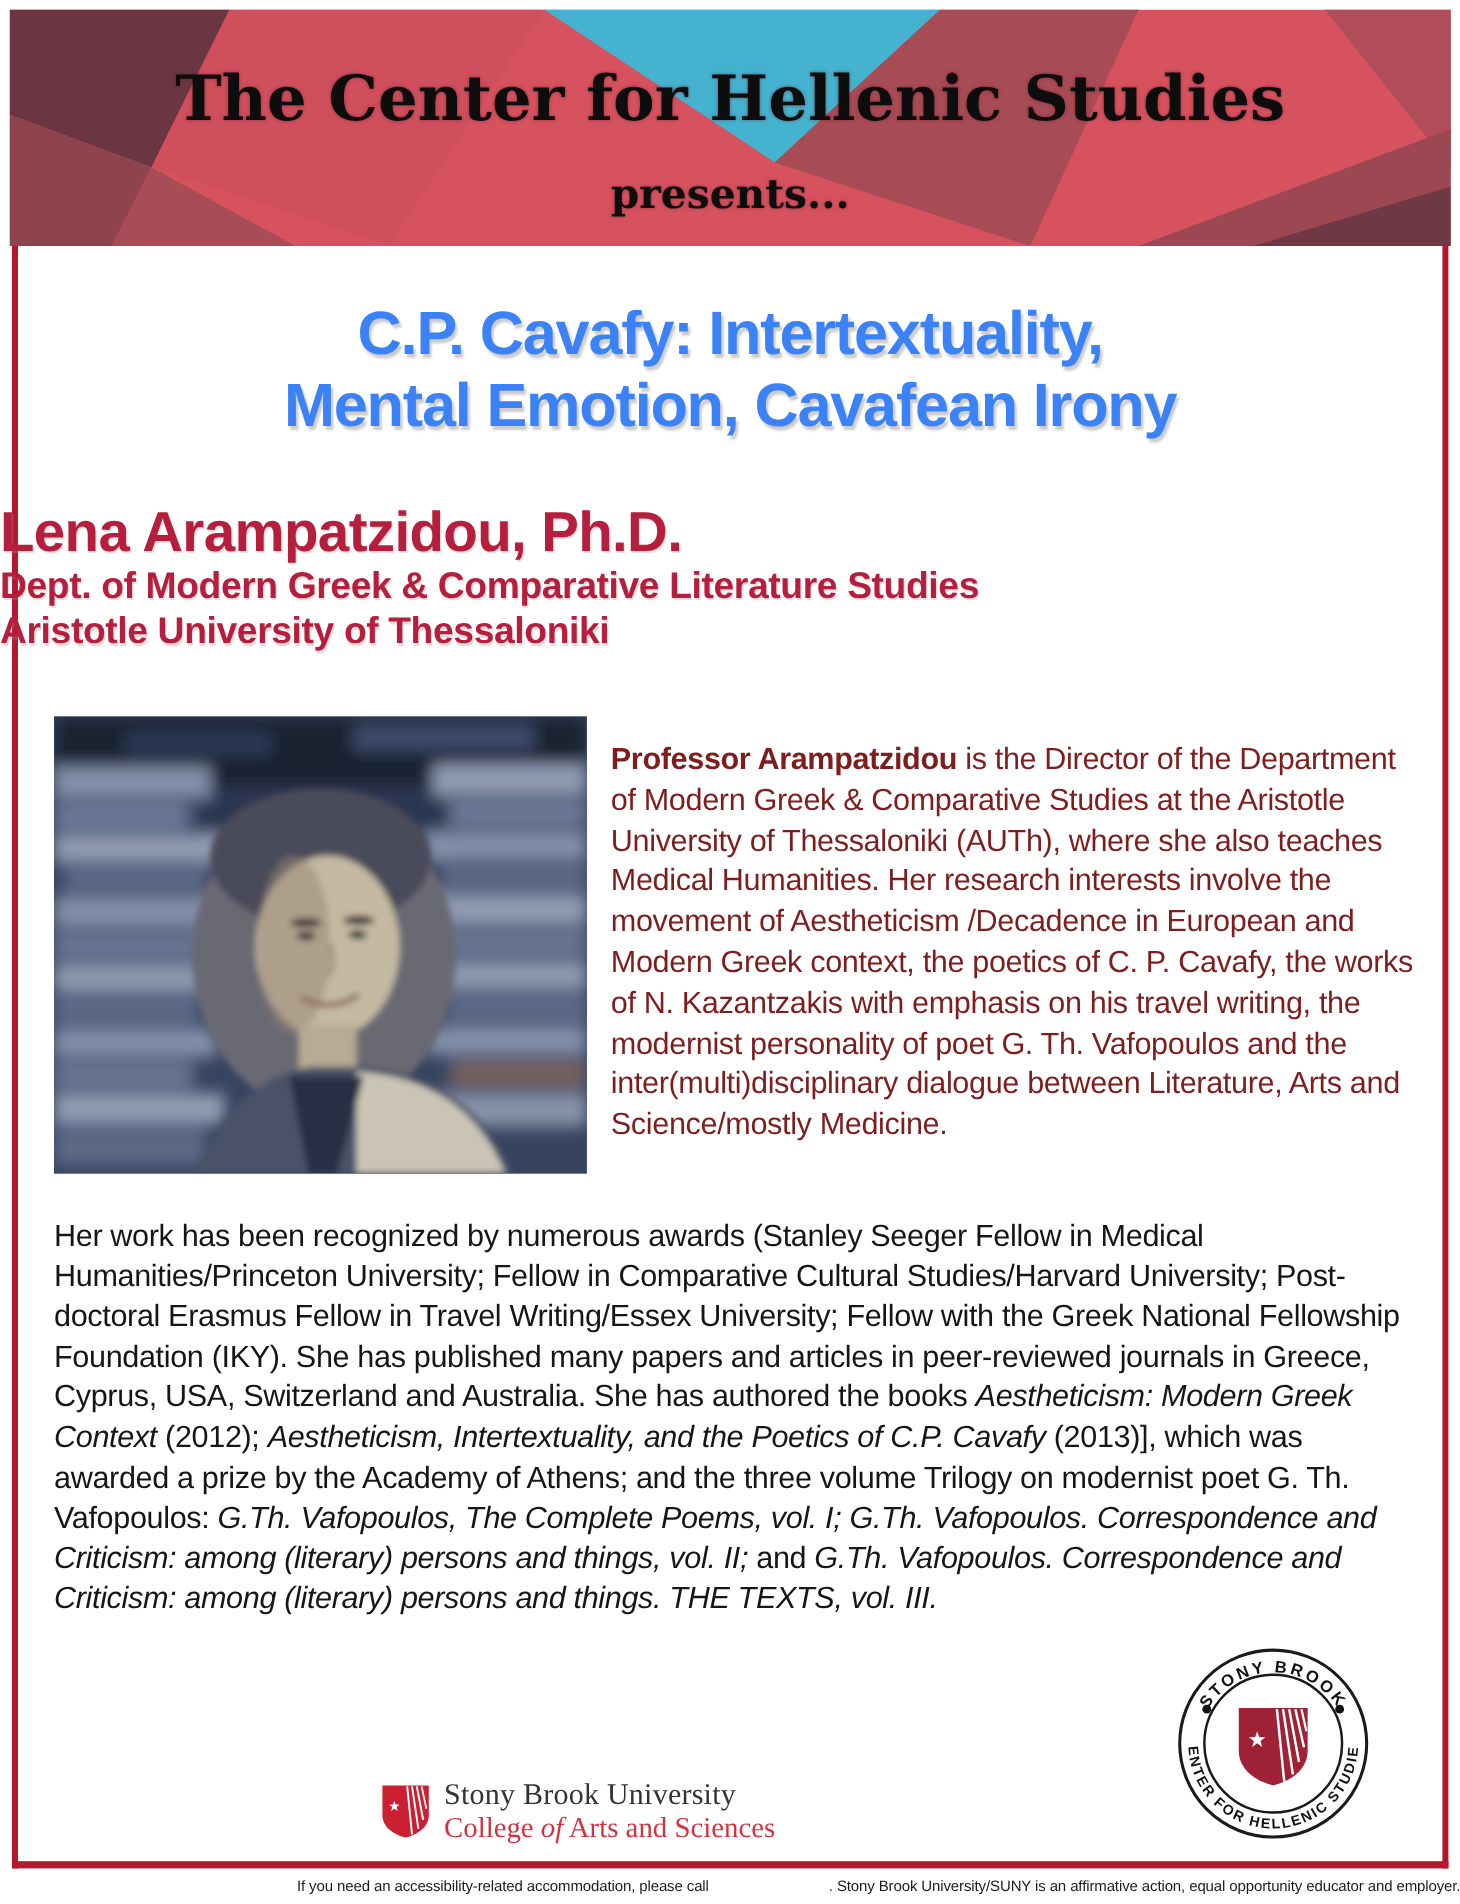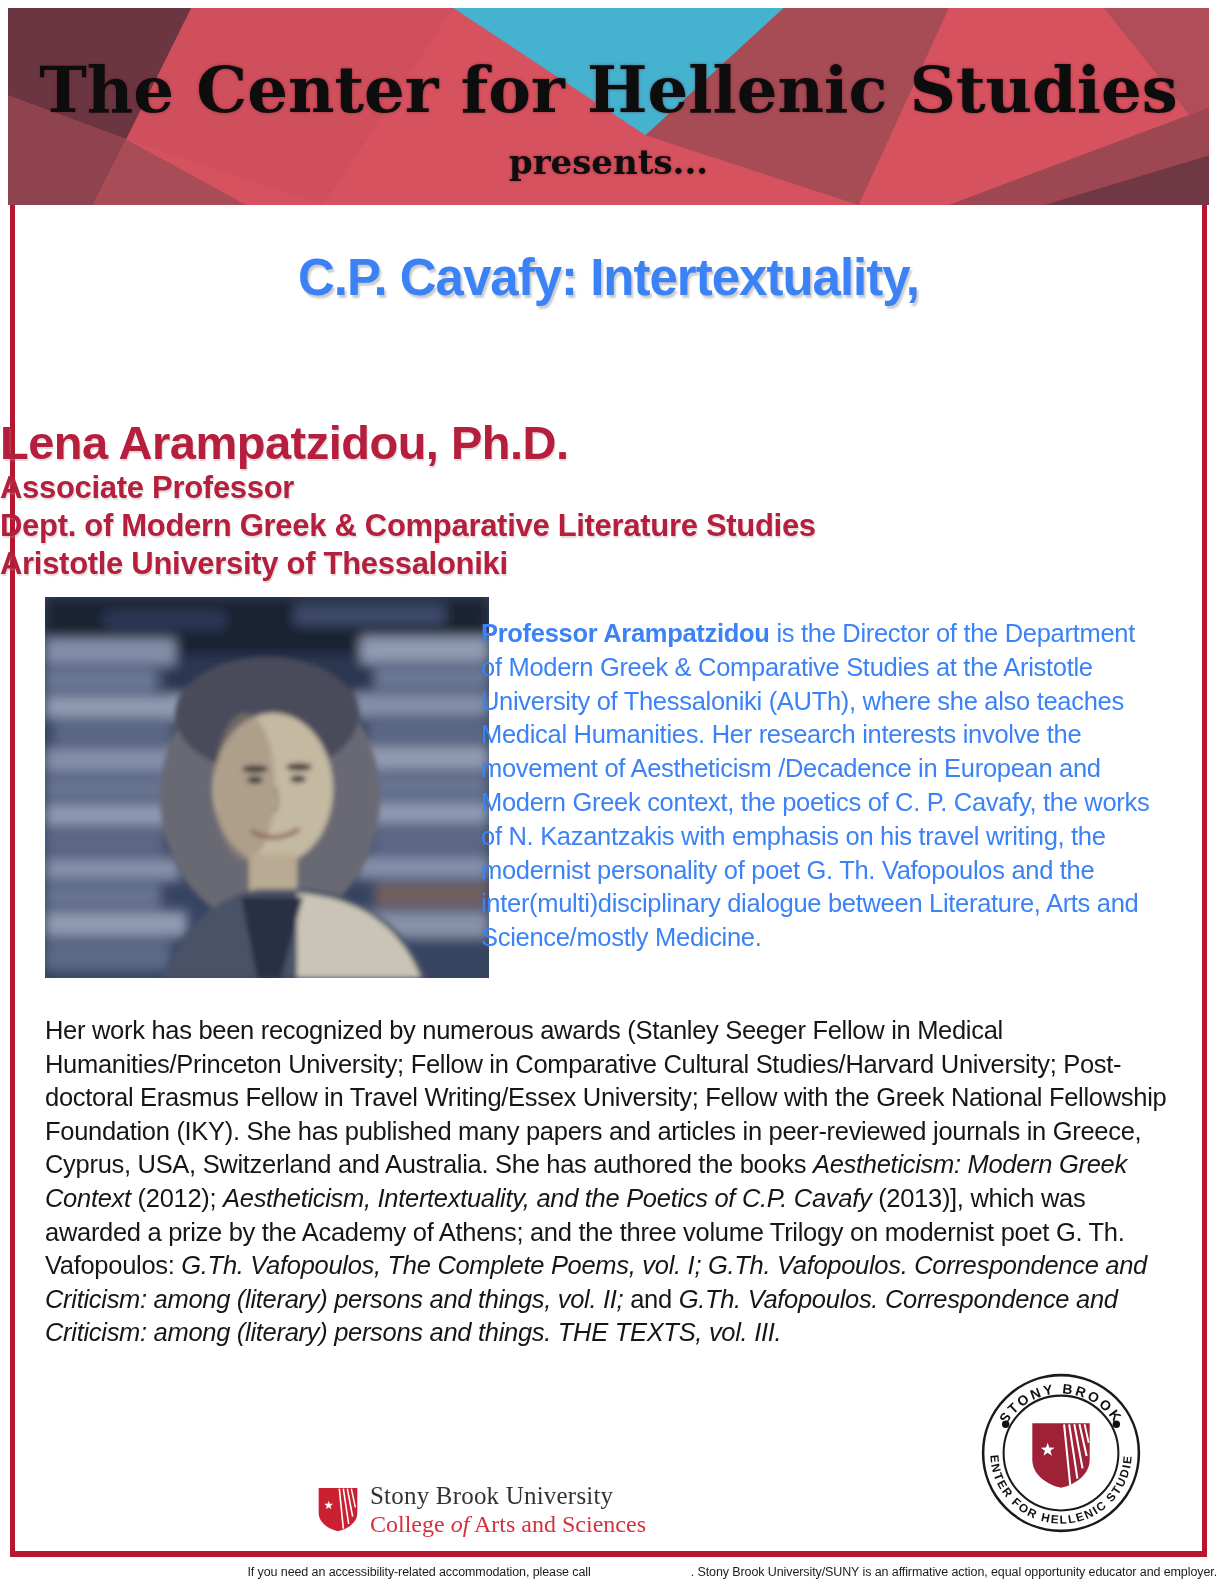--- a/index.html
+++ b/index.html
@@ -5,21 +5,21 @@
   html,body{margin:0;padding:0;background:#ffffff;}
   .page{
     position:relative;width:1217px;height:1587px;background:#ffffff;
     font-family:"Liberation Sans",sans-serif;overflow:hidden;
   }
   
   .banner{position:absolute;left:8px;top:8px;width:1201px;height:197px;}
   .banner svg{position:absolute;left:0;top:0;width:100%;height:100%;}
   .banner-title{
     position:absolute;left:0;top:44px;width:100%;text-align:center;
-    font-family:"DejaVu Serif",serif;font-weight:700;font-size:64px;color:#0d0d0d;
+    font-family:"DejaVu Serif",serif;font-weight:700;font-size:52px;color:#0d0d0d;
     text-shadow:0 0 3px rgba(110,20,40,.55);letter-spacing:0;
   }
   .banner-sub{
     position:absolute;left:0;top:134px;width:100%;text-align:center;
     font-family:"DejaVu Serif",serif;font-weight:700;font-size:34px;color:#0d0d0d;
     text-shadow:0 0 3px rgba(110,20,40,.5);
   }
   
   .frame{
     position:absolute;left:10px;top:205px;width:1197px;height:1352px;
@@ -34,22 +34,22 @@
   }
   
   .speaker{position:absolute;left:0;top:417px;width:100%;text-align:left;color:#b51e3c;
     text-shadow:1px 2px 1px rgba(170,150,150,.35);}
   .speaker .name{font-weight:700;font-size:47px;line-height:52px;letter-spacing:-0.5px;}
   .speaker .line{font-weight:700;font-size:31px;line-height:38px;letter-spacing:-0.3px;}
   
   .photo{position:absolute;left:45px;top:597px;width:444px;height:381px;overflow:hidden;background:#36415a;}
   
   .bio-right{
-    position:absolute;left:481px;top:617px;width:676px;
-    font-size:25.5px;line-height:33.8px;color:#3b82f6;letter-spacing:-0.3px;
+    position:absolute;left:509px;top:617px;width:676px;
+    font-size:25.5px;line-height:33.8px;color:#7f1d1d;letter-spacing:-0.3px;
   }
   .bio-wide{
     position:absolute;left:45px;top:986px;width:1140px;
     font-size:25.5px;line-height:33.6px;color:#161616;letter-spacing:-0.3px;margin-top:28px;
   }
   .bold{font-weight:700;}
   .it{font-style:italic;}
   
   .event{
     position:absolute;left:0;top:1372px;width:1000px;text-align:center;
@@ -90,25 +90,25 @@
       <polygon points="1200,148 1200,198 1035,198" fill="#703844"></polygon>
     </svg>
     <div class="banner-title">The Center for Hellenic Studies</div>
     <div class="banner-sub">presents...</div>
   </div>
 
   <div class="frame"></div>
 
   <div class="lecture-title">
     <div>C.P. Cavafy: Intertextuality,</div>
+    <div>Mental Emotion, Cavafean Irony</div>
   </div>
 
   <div class="speaker">
     <div class="name">Lena Arampatzidou, Ph.D.</div>
-    <div class="line">Associate Professor</div>
     <div class="line">Dept. of Modern Greek &amp; Comparative Literature Studies</div>
     <div class="line">Aristotle University of Thessaloniki</div>
   </div>
 
   <div class="photo">
     <svg width="444" height="381" viewBox="0 0 444 381" aria-hidden="true">
       <defs>
         <filter id="b6" x="-20%" y="-20%" width="140%" height="140%">
             <feGaussianBlur stdDeviation="6"></feGaussianBlur>
           </filter>

